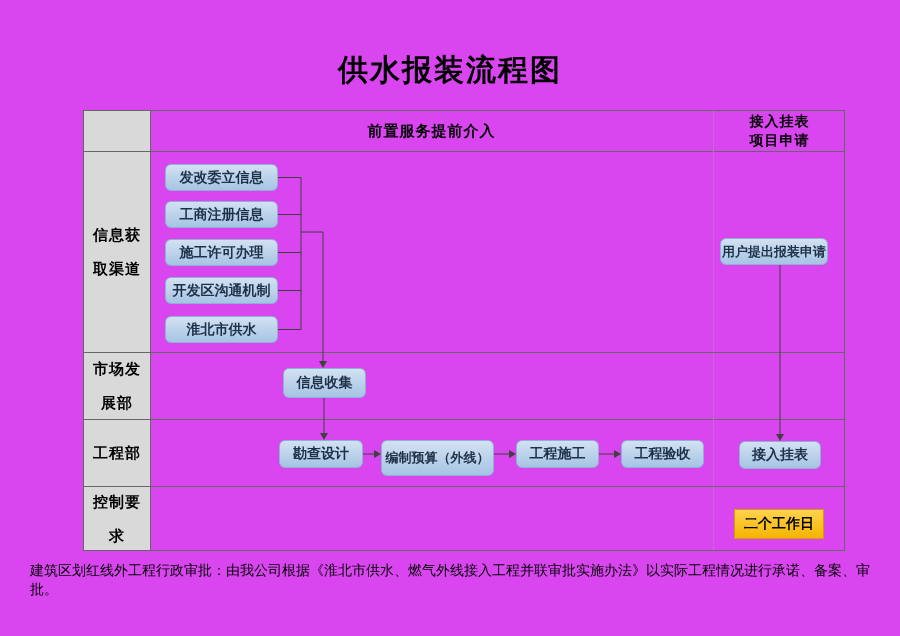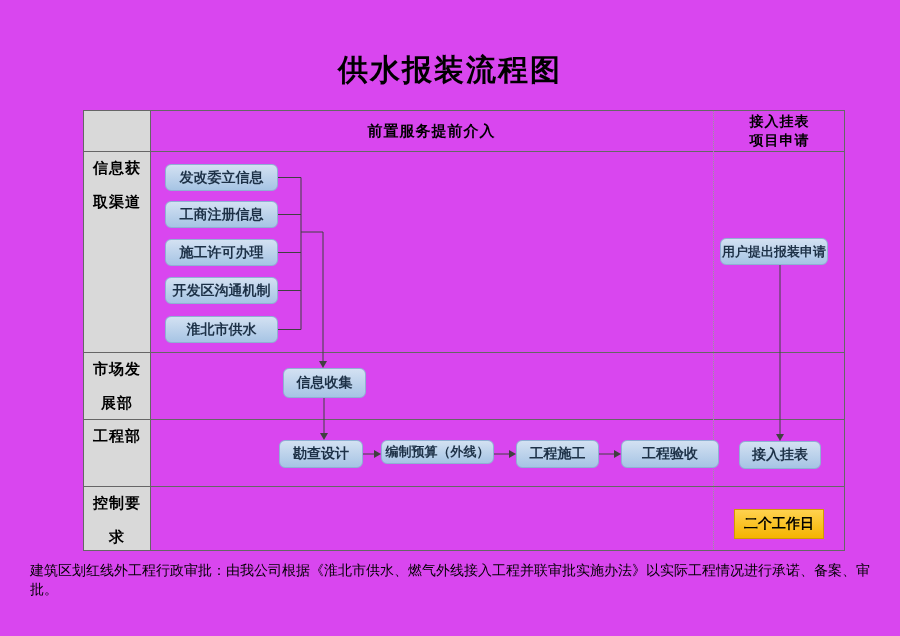--- a/index.html
+++ b/index.html
@@ -14,21 +14,21 @@
   .table {
     position:absolute; left:83px; top:110px; width:762px; height:441px;
     border:1px solid #666; box-sizing:border-box;
   }
   .label-col { position:absolute; left:0; top:0; width:66px; height:100%; background:#d9d9d9; }
   .hline { position:absolute; left:0; width:100%; height:0; border-top:1px solid #666; }
   .vline-label { position:absolute; left:66px; top:0; height:100%; width:0; border-left:1px solid #666; }
   .vline-dotted { position:absolute; left:629px; top:0; height:100%; width:0; border-left:1px dotted #9a9a9a; }
   .row-label {
     position:absolute; left:0; width:66px; display:flex; flex-direction:column;
-    align-items:center; font-weight:bold; font-size:15px;
+    align-items:center; justify-content:center; font-weight:bold; font-size:15px;
     line-height:34px; letter-spacing:1px; text-align:center;
   }
   .header-main {
     position:absolute; left:66px; top:0; width:563px; height:40px;
     display:flex; align-items:center; justify-content:center;
     font-weight:bold; font-size:15px; letter-spacing:1px;
   }
   .header-right {
     position:absolute; left:629px; top:0; width:133px; height:40px;
     display:flex; flex-direction:column; align-items:center; justify-content:center;
@@ -127,23 +127,23 @@
 
     <div class="pbox" style="left:81px;top:53px;width:113px;height:27px">发改委立信息</div>
     <div class="pbox" style="left:81px;top:90px;width:113px;height:27px">工商注册信息</div>
     <div class="pbox" style="left:81px;top:128px;width:113px;height:27px">施工许可办理</div>
     <div class="pbox" style="left:81px;top:166px;width:113px;height:27px">开发区沟通机制</div>
     <div class="pbox" style="left:81px;top:205px;width:113px;height:27px">淮北市供水</div>
 
     <div class="pbox" style="left:199px;top:257px;width:83px;height:30px">信息收集</div>
 
     <div class="pbox" style="left:195px;top:329px;width:84px;height:28px">勘查设计</div>
-    <div class="pbox" style="left:297px;top:329px;width:113px;height:24px;font-size:13px">编制预算（外线）</div>
+    <div class="pbox" style="left:297px;top:329px;width:113px;height:36px;font-size:13px">编制预算（外线）</div>
     <div class="pbox" style="left:432px;top:329px;width:83px;height:28px">工程施工</div>
-    <div class="pbox" style="left:537px;top:329px;width:98px;height:28px">工程验收</div>
+    <div class="pbox" style="left:537px;top:329px;width:83px;height:28px">工程验收</div>
 
     <div class="pbox" style="left:636px;top:127px;width:108px;height:27px;font-size:13px">用户提出报装申请</div>
     <div class="pbox" style="left:655px;top:330px;width:82px;height:28px">接入挂表</div>
     <div class="pbox obox" style="left:650px;top:398px;width:90px;height:30px">二个工作日</div>
 
   </div>
 
   <div class="footnote">建筑区划红线外工程行政审批：由我公司根据《淮北市供水、燃气外线接入工程并联审批实施办法》以实际工程情况进行承诺、备案、审批。</div>
 
 </div>

